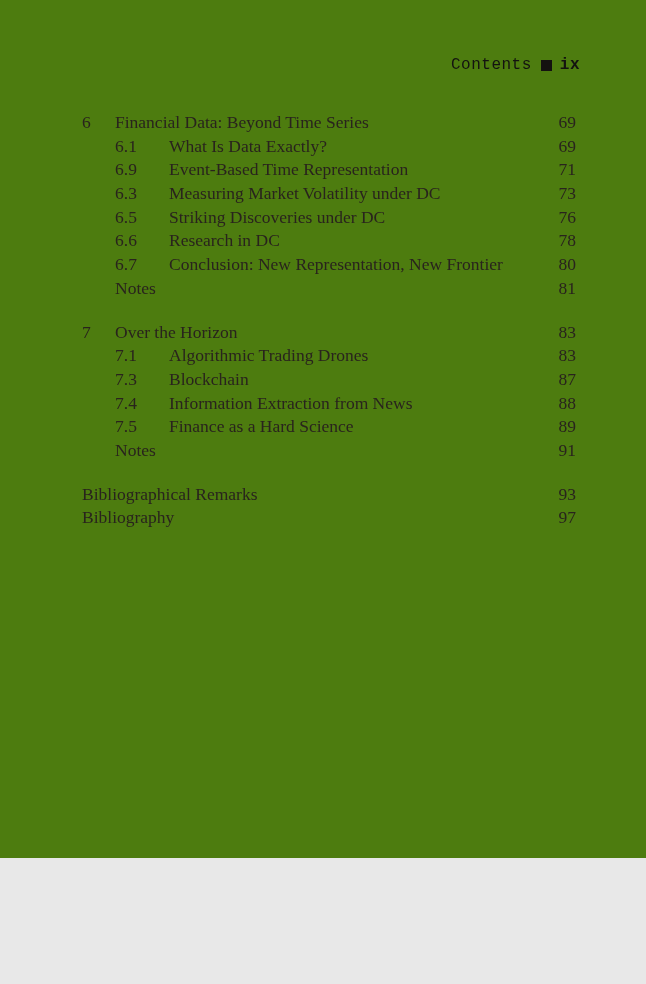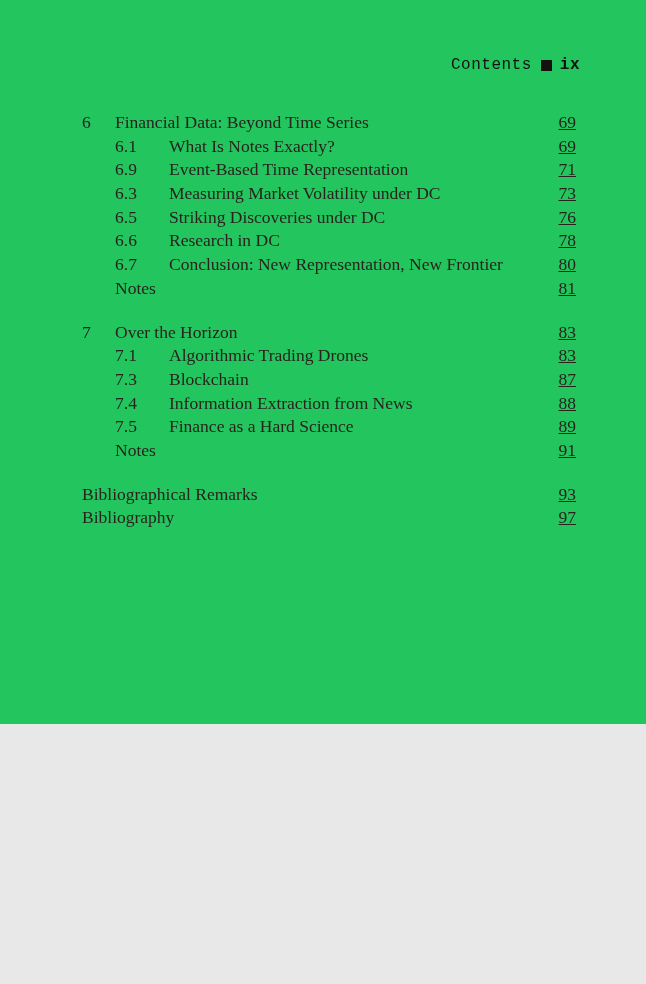--- a/index.html
+++ b/index.html
@@ -3,23 +3,23 @@
 <meta charset="utf-8">
 <style>
   html, body {
     margin: 0;
     padding: 0;
     background: #e8e8e8;
   }
   .page {
     position: relative;
     width: 646px;
-    height: 724px;
+    height: 858px;
     margin: 0 auto;
-    background: #22c55e;
+    background: #4d7c0f;
     color: #29231d;
     font-family: "Liberation Serif", "DejaVu Serif", serif;
     font-size: 17.5px;
     overflow: hidden;
     box-sizing: border-box;
     padding-left: 12px;
   }
   
   .running-head {
     position: absolute;
@@ -66,21 +66,20 @@
   .row.sub { padding-left: 33px; gap: 21px; }
   .row.notes-row { padding-left: 33px; }
   .row .title {
     flex: 1 1 auto;
     overflow: hidden;
   }
   .row .pg {
     flex: 0 0 auto;
     text-align: right;
     padding-left: 8px;
-    text-decoration: underline;
   }
 </style>
 </head>
 <body>
 
 <div class="page">
 
   <div class="running-head">
     <span>Contents</span>
     <span class="sq"></span>
@@ -90,21 +89,21 @@
   <div class="toc">
 
     <div class="toc-group">
       <div class="row chapter">
         <span class="num">6</span>
         <span class="title">Financial Data: Beyond Time Series</span>
         <span class="pg">69</span>
       </div>
       <div class="row sub">
         <span class="num">6.1</span>
-        <span class="title">What Is Notes Exactly?</span>
+        <span class="title">What Is Data Exactly?</span>
         <span class="pg">69</span>
       </div>
       <div class="row sub">
         <span class="num">6.9</span>
         <span class="title">Event-Based Time Representation</span>
         <span class="pg">71</span>
       </div>
       <div class="row sub">
         <span class="num">6.3</span>
         <span class="title">Measuring Market Volatility under DC</span>

